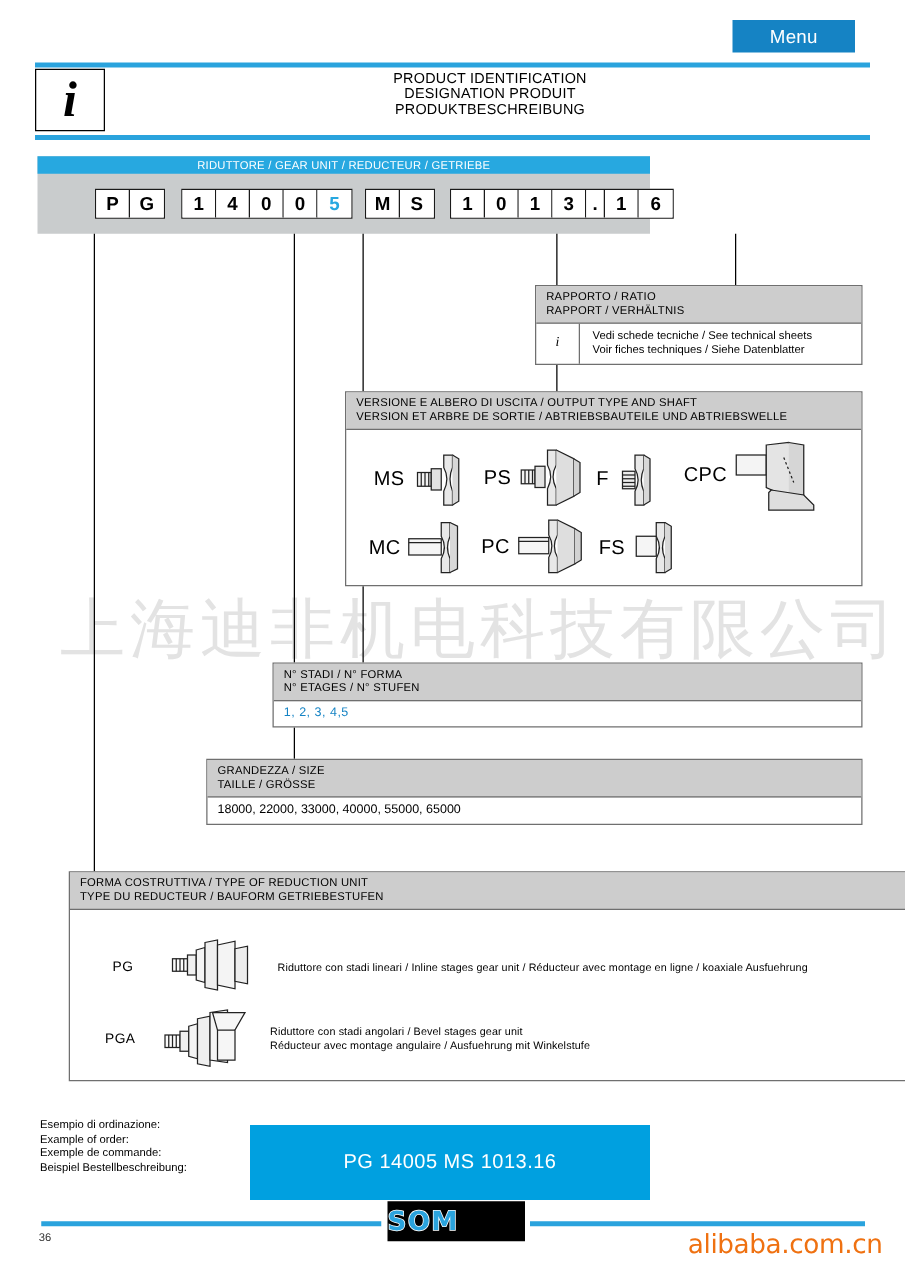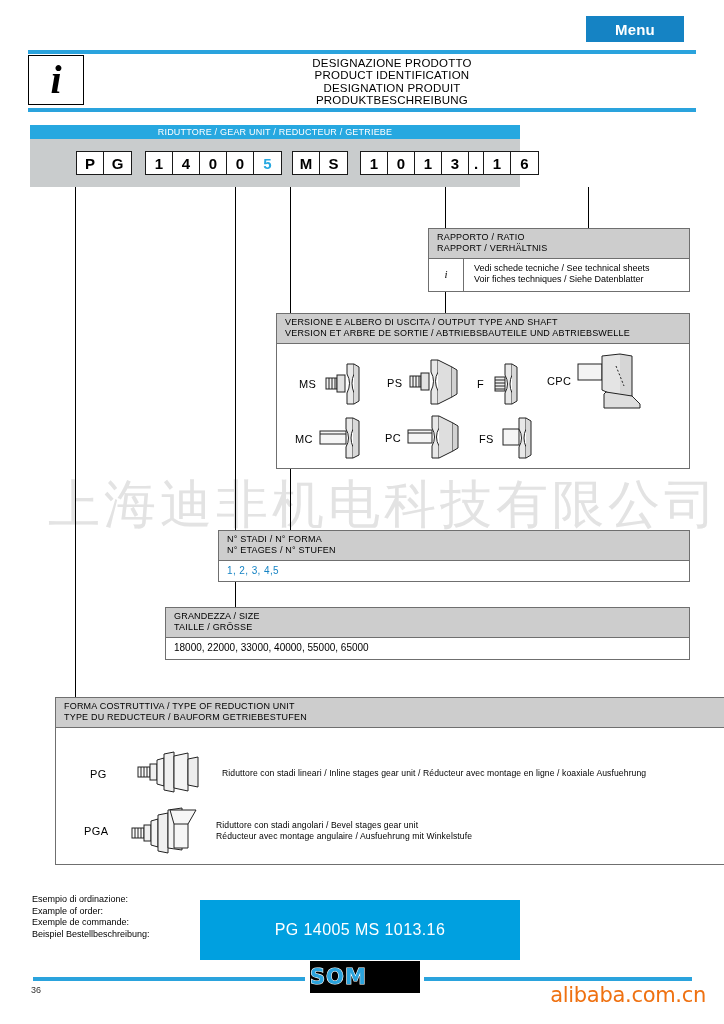--- a/index.html
+++ b/index.html
@@ -19,21 +19,21 @@
   
   #menu-button {
     position: absolute;
     left: 586px;
     top: 16px;
     width: 98px;
     height: 26px;
     background: #1583c4;
     color: #ffffff;
     font-size: 15px;
-    font-weight: bold;
+    font-weight: normal;
     display: flex;
     align-items: center;
     justify-content: center;
     letter-spacing: .2px;
     cursor: pointer;
   }
 
   
   #header {
     position: absolute;
@@ -183,21 +183,21 @@
     position: relative;
     height: 120px;
   }
   .out-item {
     position: absolute;
     display: flex;
     align-items: center;
     gap: 5px;
   }
   .out-label {
-    font-size: 11px;
+    font-size: 16px;
     letter-spacing: .3px;
   }
 
   
   #box-stages { left: 218px; top: 530px; width: 472px; }
   #stages-value { color: #1583c4; font-size: 10px; letter-spacing: .4px; }
 
   
   #box-size { left: 165px; top: 607px; width: 525px; }
   #size-value { font-size: 10px; line-height: 12px; }
@@ -311,21 +311,20 @@
 <body>
 
 <div id="menu-button">Menu</div>
 
 <div id="header">
   <div id="hdr-rule-top" class="hdr-rule"></div>
   <div id="info-box">
     <div id="info-glyph">i</div>
   </div>
   <div id="header-titles">
-    <div>DESIGNAZIONE PRODOTTO</div>
     <div>PRODUCT IDENTIFICATION</div>
     <div>DESIGNATION PRODUIT</div>
     <div>PRODUKTBESCHREIBUNG</div>
   </div>
   <div id="hdr-rule-bot" class="hdr-rule"></div>
 </div>
 
 <div id="watermark">上海迪非机电科技有限公司</div>
 
 <div id="code-panel">

